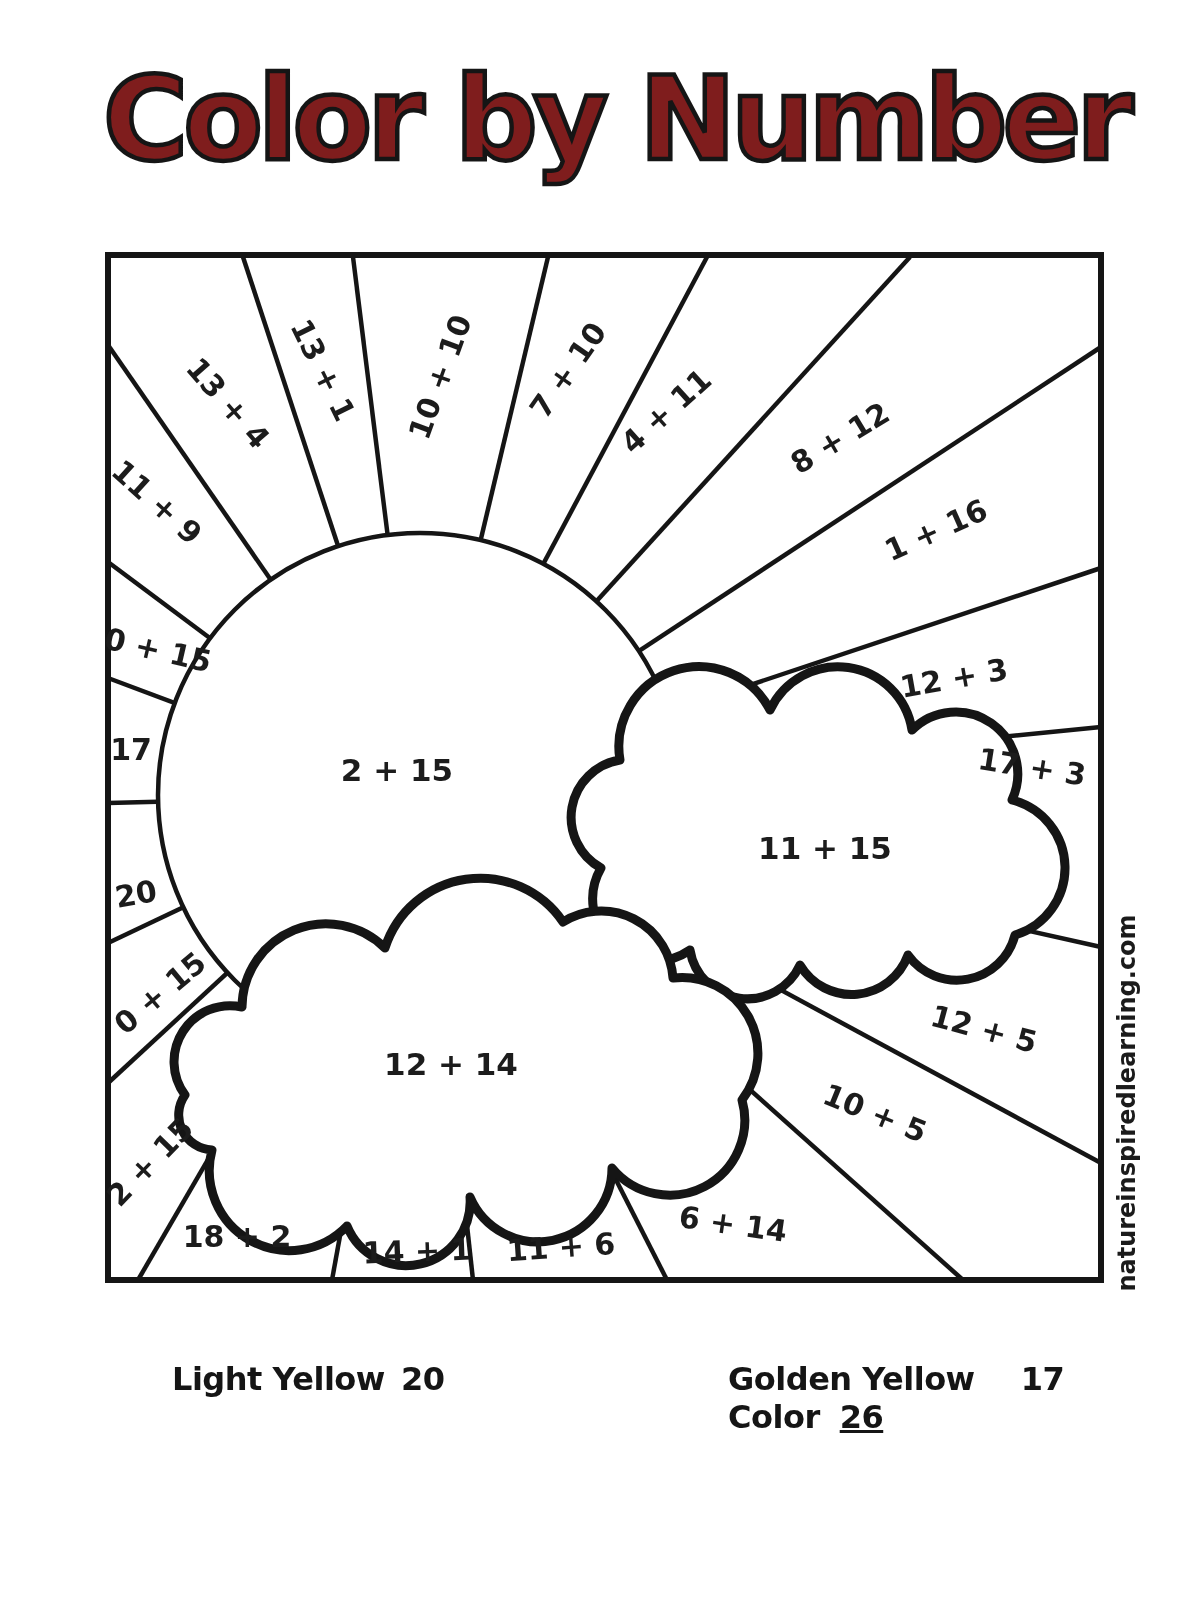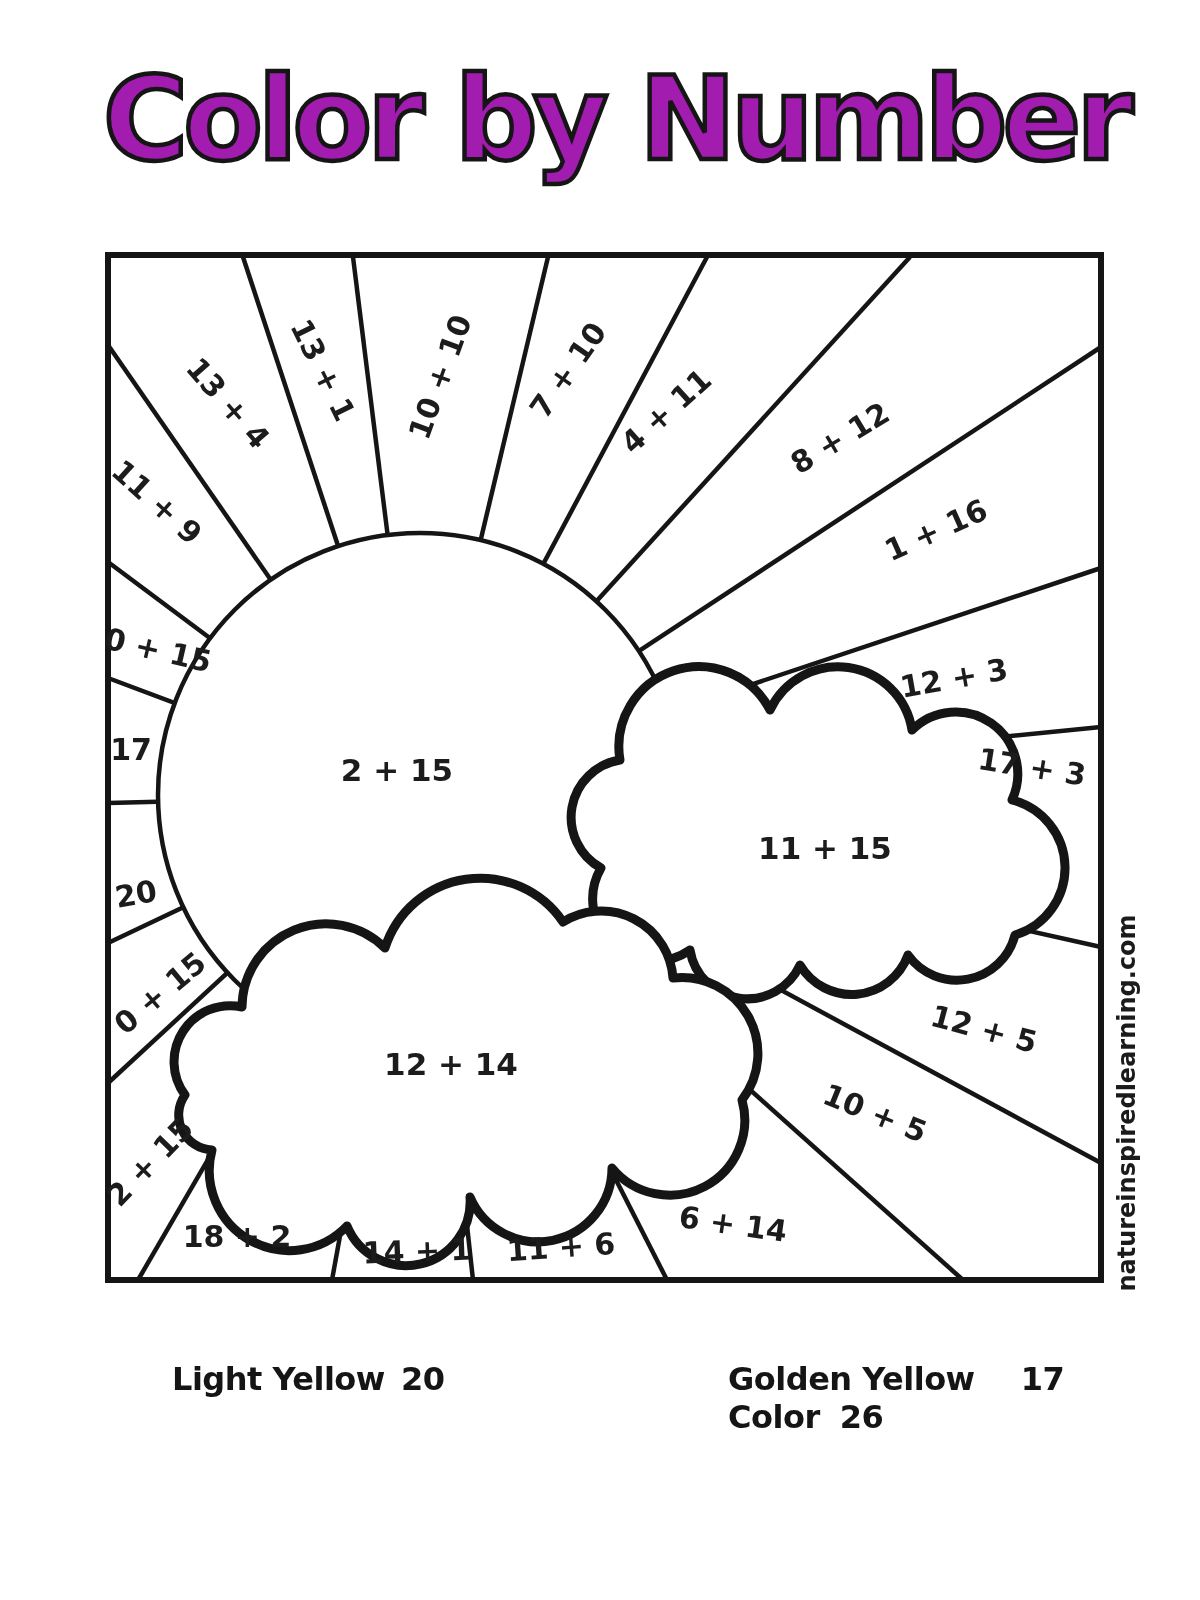--- a/index.html
+++ b/index.html
@@ -13,21 +13,21 @@
   }
   .title{
     position:absolute;
     left:103px;
     top:58px;
     margin:0;
     font-size:116px;
     line-height:1.05;
     font-weight:bold;
     letter-spacing:-5px;
-    color:#a21caf;
+    color:#7f1d1d;
     -webkit-text-stroke:4.5px #151515;
     white-space:nowrap;
   }
   .figure-svg{
     position:absolute;
     left:0; top:0;
   }
   .ray-label{
     font-family:"DejaVu Sans", sans-serif;
     font-size:30px;
@@ -71,21 +71,21 @@
     font-weight:bold;
     letter-spacing:-0.5px;
     color:#151515;
     line-height:38px;
     white-space:nowrap;
   }
   .legend-row .num{ display:inline-block; }
   .gap-sm{ margin-left:16px; }
   .gap-md{ margin-left:30px; }
   .gap-lg{ margin-left:46px; }
-  .gap-xs{ margin-left:20px; }
+  .gap-xs{ margin-left:20px;text-decoration:underline; }
 </style>
 </head>
 <body>
 
 <div class="page">
 
   <h1 class="title">Color by Number</h1>
 
   <svg class="figure-svg" width="1200" height="1600" viewBox="0 0 1200 1600">
 

